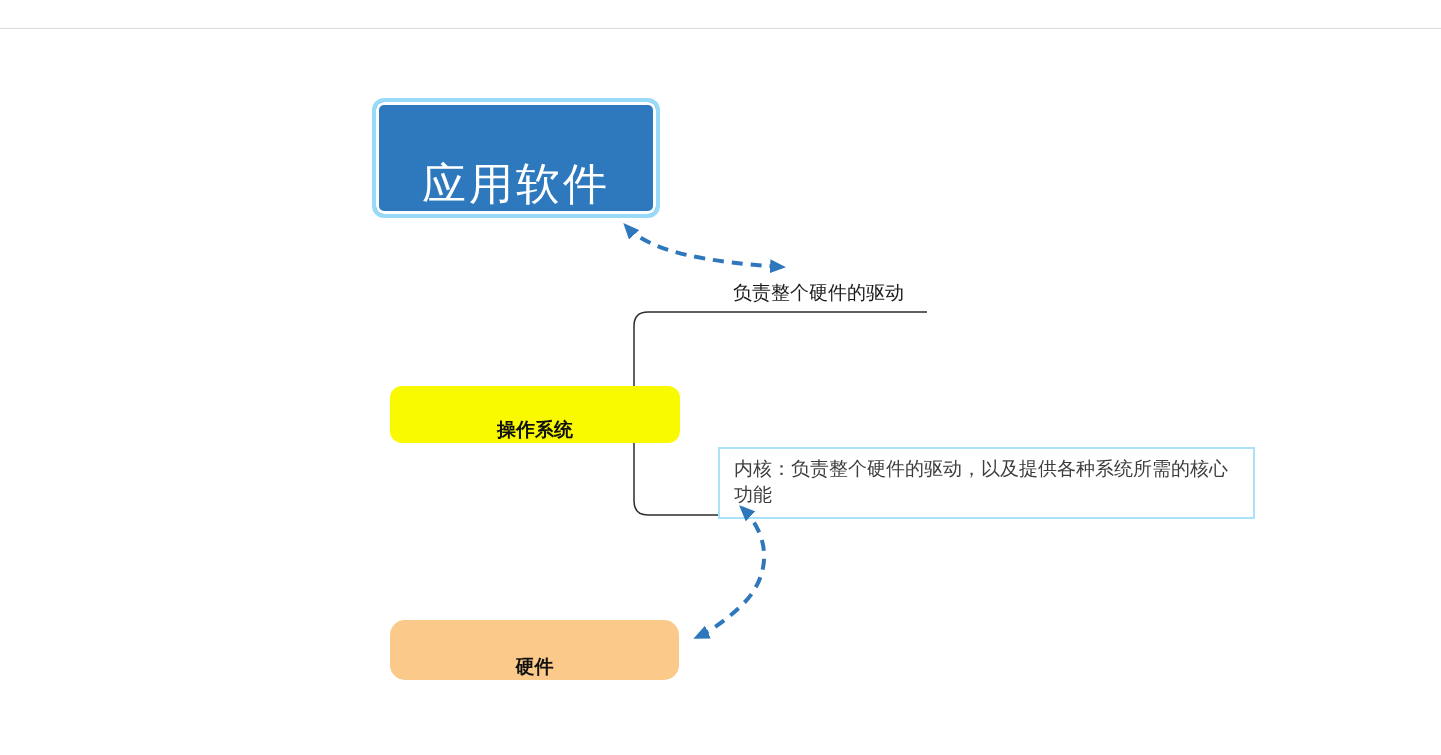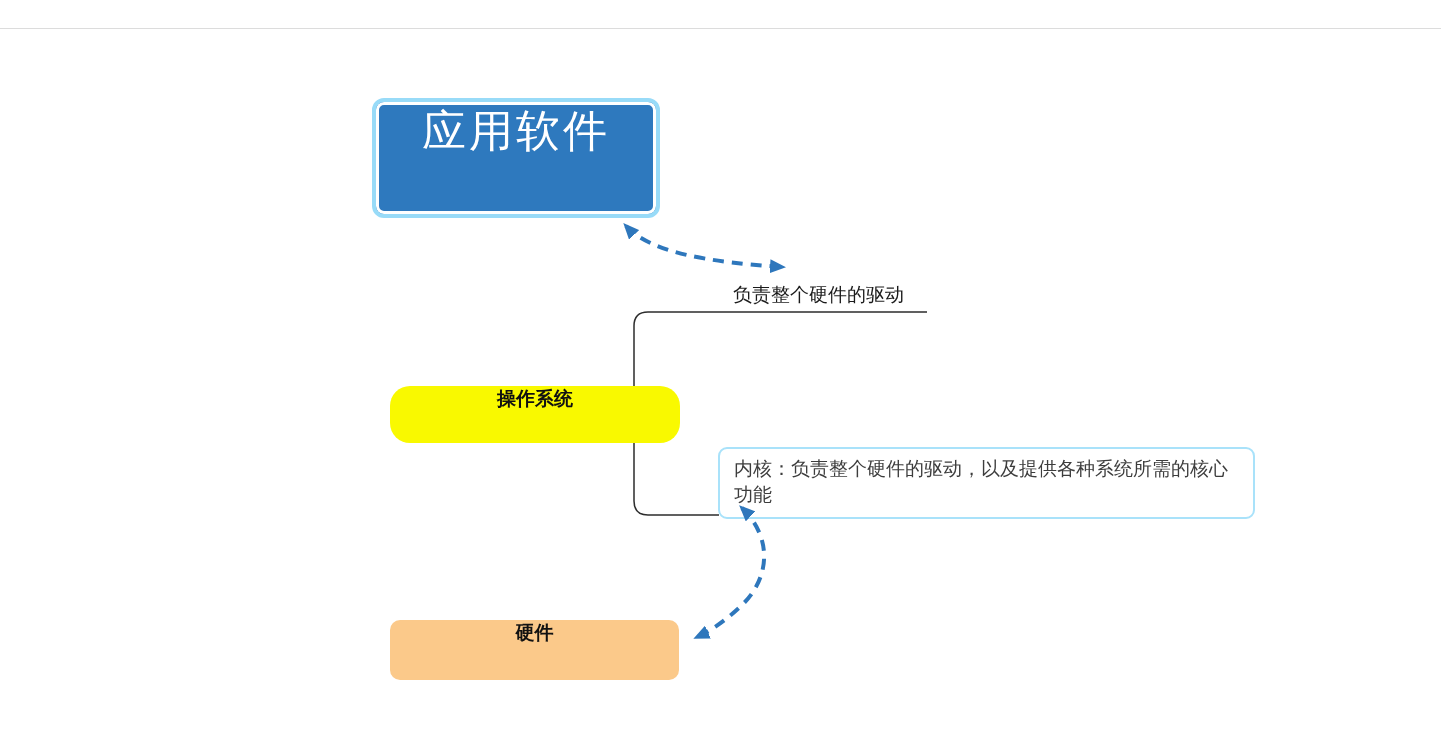--- a/index.html
+++ b/index.html
@@ -29,60 +29,60 @@
     width: 1441px;
     height: 755px;
   }
   #branch-layer { z-index: 1; }
   #relationship-layer { z-index: 3; pointer-events: none; }
 
   .node {
     position: absolute;
     box-sizing: border-box;
     display: flex;
-    align-items: flex-start;
+    align-items: flex-end;
     justify-content: center;
     z-index: 2;
   }
   .node-app {
     left: 372px; top: 98px;
     width: 288px; height: 120px;
     background: #2e79be;
     border: 4px solid #98dbf8;
     border-radius: 12px;
     box-shadow: inset 0 0 0 3px #ffffff;
     color: #ffffff;
     font-size: 44px;
     letter-spacing: 3px;
     font-weight: 400;
   }
   .node-os {
     left: 390px; top: 386px;
     width: 290px; height: 57px;
     background: #f9f900;
-    border-radius: 20px;
+    border-radius: 12px;
     color: #111111;
     font-size: 19px;
     font-weight: 700;
   }
   .node-hw {
     left: 390px; top: 620px;
     width: 289px; height: 60px;
     background: #fbc98a;
-    border-radius: 10px;
+    border-radius: 15px;
     color: #111111;
     font-size: 19px;
     font-weight: 700;
   }
   .node-kernel {
     left: 718px; top: 447px;
     width: 537px; height: 72px;
     background: #ffffff;
     border: 2px solid #a9e2fa;
-    border-radius: 9px;
+    border-radius: 0;
     color: #3d3d3d;
     font-size: 19px;
     line-height: 26px;
     padding: 7px 14px;
     align-items: flex-start;
     justify-content: flex-start;
     text-align: left;
   }
   .node-interface {
     left: 733px; top: 282px;

